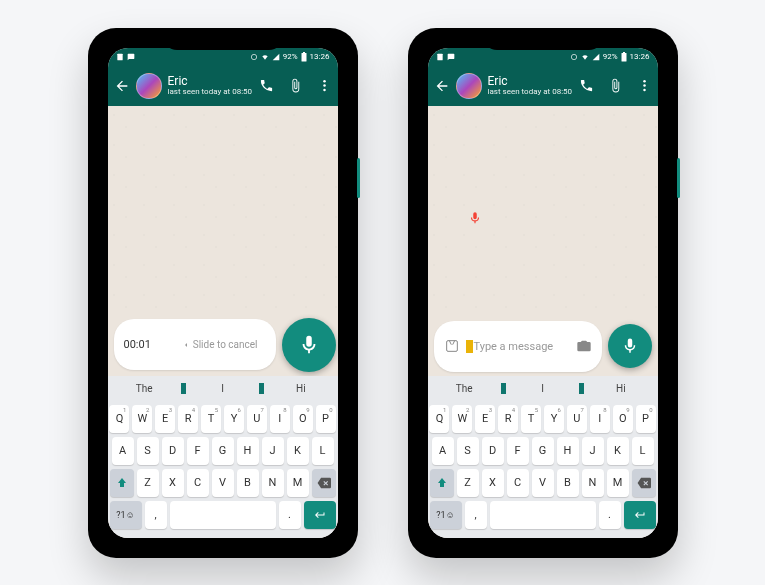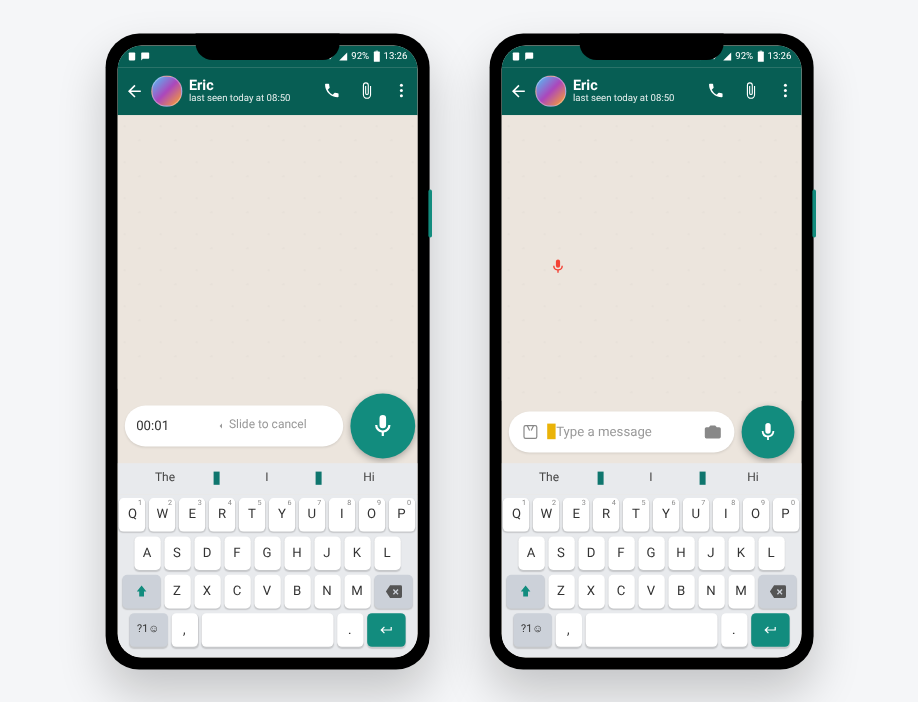--- a/index.html
+++ b/index.html
@@ -1,35 +1,35 @@
 <!DOCTYPE html>
 <html><head>
 <meta charset="utf-8">
 <style>
 *{box-sizing:border-box;margin:0;padding:0;font-family:-apple-system,Roboto,sans-serif}
 body{background:#f5f6f8;width:765px;height:585px;display:flex;justify-content:center;align-items:center;gap:50px}
-.phone{width:270px;height:530px;background:#000;border-radius:28px;padding:10px;position:relative;box-shadow:0 20px 40px rgba(0,0,0,.2)}
+.phone{width:270px;height:530px;background:#000;border-radius:28px;padding:20px;position:relative;box-shadow:0 20px 40px rgba(0,0,0,.2)}
 .phone::before{content:"";position:absolute;top:0;left:50%;transform:translateX(-50%);width:120px;height:22px;background:#000;border-radius:0 0 14px 14px;z-index:10}
 .screen{width:100%;height:100%;background:#ece5dd;border-radius:20px;overflow:hidden;display:flex;flex-direction:column;position:relative}
 .statusbar{background:#075e54;height:18px;display:flex;justify-content:space-between;align-items:center;padding:0 8px;color:#fff;font-size:8px}
 .sb-left{display:flex;gap:3px;align-items:center}
 .sb-right{display:flex;gap:3px;align-items:center}
 .header{background:#075e54;height:40px;display:flex;align-items:center;padding:0 6px;gap:6px;color:#fff}
 .back{cursor:pointer}
 .avatar{width:26px;height:26px;border-radius:50%;background:linear-gradient(135deg,#4fc3f7,#ab47bc,#ffa726);border:1px solid rgba(255,255,255,.3)}
 .hinfo{flex:1;line-height:1.1}
-.hname{font-size:12px;font-weight:700}
+.hname{font-size:12px;font-weight:400}
 .hstatus{font-size:8px;opacity:.9}
 .hicons{display:flex;gap:14px;align-items:center}
 .chat{flex:1;background:#ece5dd;background-image:radial-gradient(circle at 20% 30%,rgba(0,0,0,.02) 1px,transparent 1px),radial-gradient(circle at 60% 70%,rgba(0,0,0,.02) 1px,transparent 1px);background-size:30px 30px;position:relative}
 .rec-mic{position:absolute;top:50%;left:40px;color:#f44336}
 .inputrow{padding:4px 6px;display:flex;align-items:center;gap:6px}
-.pill{background:#fff;border-radius:20px;flex:1;height:34px;display:flex;align-items:center;padding:0 10px;font-size:10px;color:#666;box-shadow:0 1px 2px rgba(0,0,0,.1);gap:6px}
+.pill{background:#fff;border-radius:20px;flex:1;height:51px;display:flex;align-items:center;padding:0 10px;font-size:10px;color:#666;box-shadow:0 1px 2px rgba(0,0,0,.1);gap:6px}
 .timer{color:#333;font-size:11px}
-.slide{color:#999;display:flex;align-items:center;gap:3px;margin-left:auto;margin-right:20px}
+.slide{color:#999;display:flex;align-items:center;gap:3px;margin-left:auto;margin-right:8px}
 .micbtn{width:44px;height:44px;border-radius:50%;background:#128c7e;display:flex;align-items:center;justify-content:center;color:#fff;box-shadow:0 2px 6px rgba(0,0,0,.3)}
 .micbtn.big{width:54px;height:54px;margin-right:-4px}
 .minput{color:#bbb}
 .placeholder{color:#128c7e;border-left:7px solid #eab308;padding-left:1px;flex:1;font-size:11px}
 .placeholder span{color:#999}
 .cam{color:#888}
 .suggest{background:#e8eaed;height:26px;display:flex;align-items:center}
 .sug{flex:1;text-align:center;font-size:10px;color:#444;border-right:5px solid #0f766e}
 .sug:last-child{border:none}
 .keyboard{background:#e8eaed;padding:3px 2px 5px}

